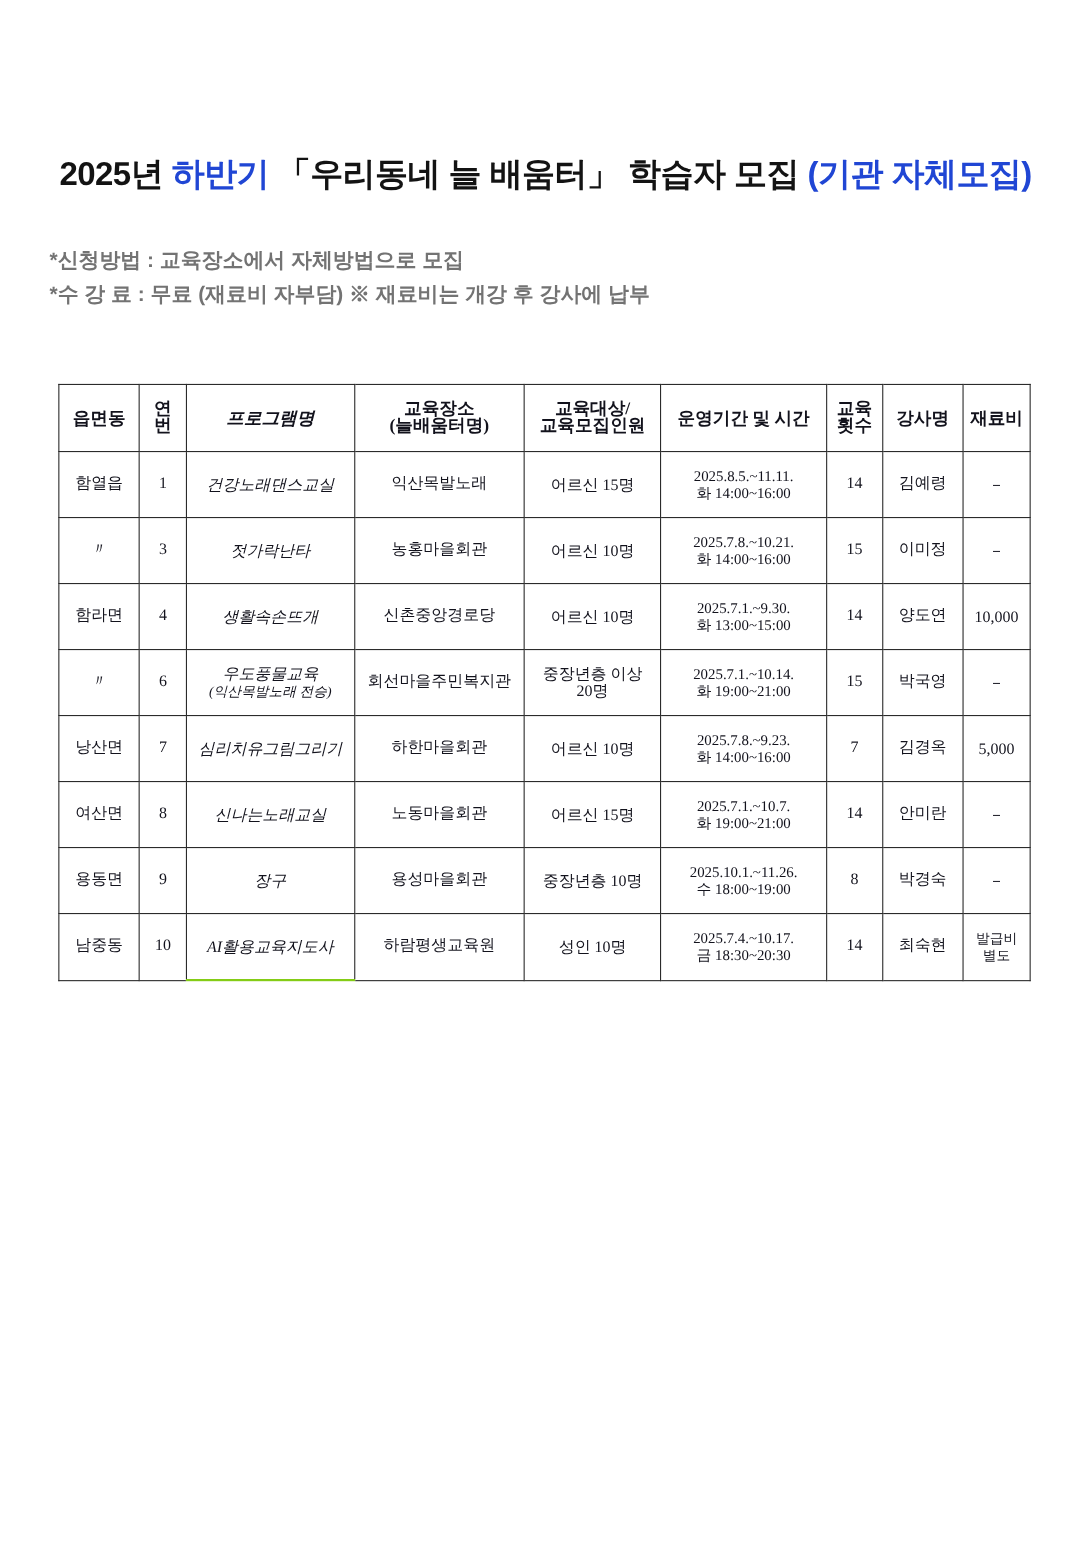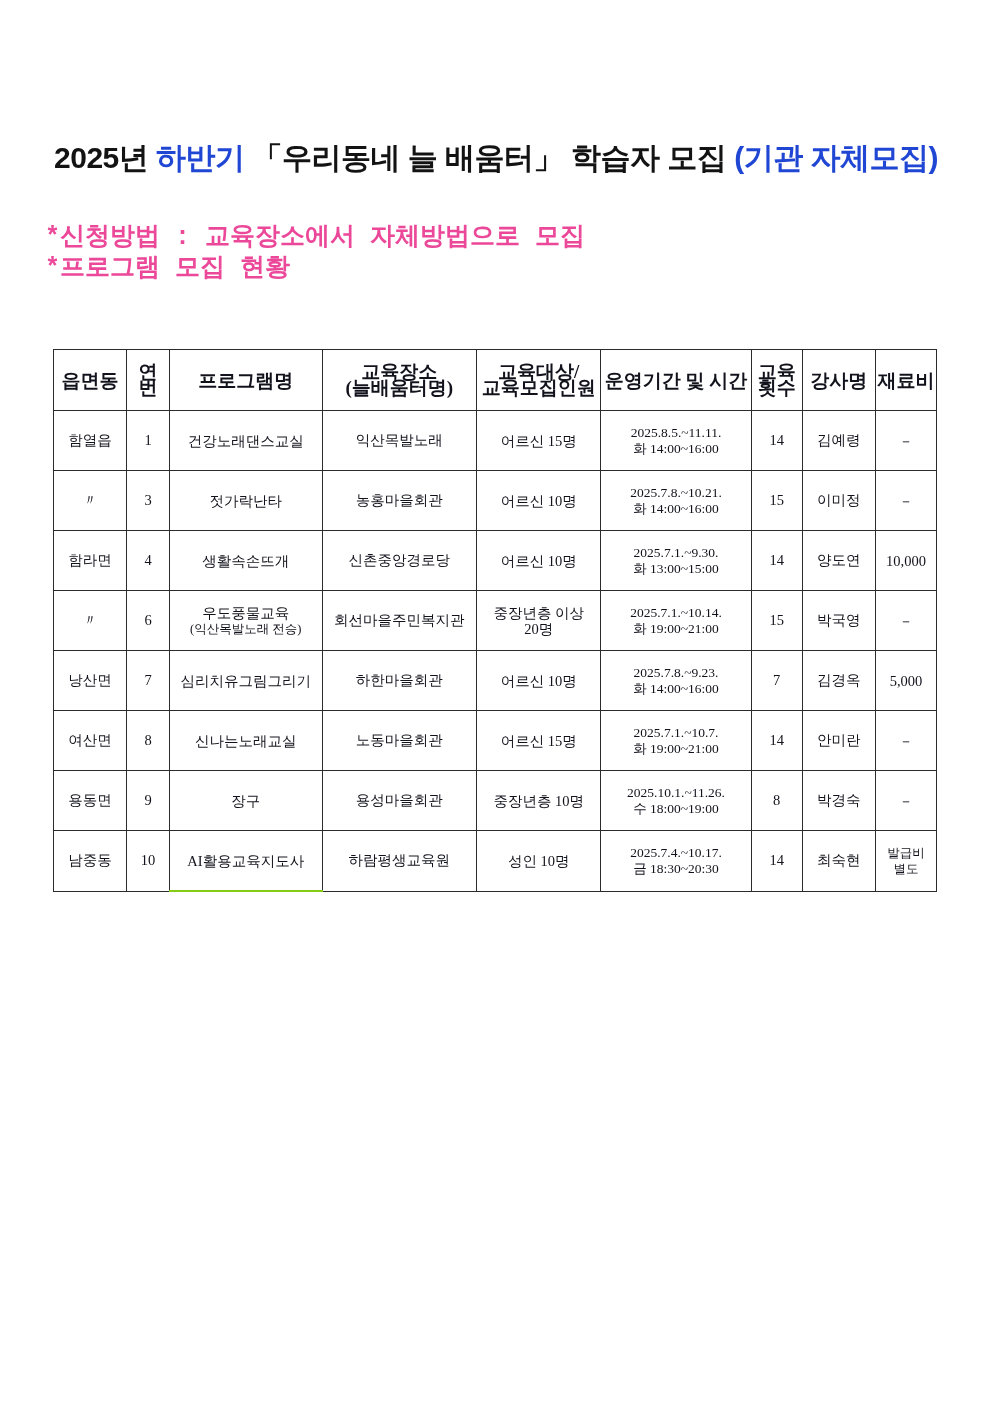--- a/index.html
+++ b/index.html
@@ -40,24 +40,24 @@
   }
   .title .hl {
     color: #2046d4;
   }
 
   
   .notes {
     position: absolute;
     top: 222px;
     left: 45px;
-    font-family: Liberation Mono, monospace;
+    font-family: Liberation Sans, sans-serif;
     font-weight: bold;
-    font-size: 25px;
-    color: #ec4899;
+    font-size: 19px;
+    color: #737373;
     line-height: 31px;
   }
   .note-line {
     white-space: nowrap;
   }
 
   
   .table-wrap {
     position: absolute;
     top: 349px;
@@ -72,21 +72,21 @@
   table.prog th,
   table.prog td {
     border: 1px solid #2b2b2b;
     text-align: center;
     vertical-align: middle;
     font-family: "Liberation Serif", serif;
     color: #12121c;
   }
   table.prog th {
     font-weight: bold;
-    font-size: 19px;
+    font-size: 16px;
     height: 58px;
     line-height: 17px;
   }
   table.prog td {
     font-size: 14.5px;
     height: 57px;
     line-height: 17px;
   }
   .c-dong  { width: 72px; }
   .c-no    { width: 42px; }
@@ -95,20 +95,21 @@
   .c-target{ width: 122px; }
   .c-period{ width: 148px; }
   .c-count { width: 50px; }
   .c-teach { width: 72px; }
   .c-fee   { width: 60px; }
 
   td.prog-cell,
   th.prog-head {
     border-left: 2px solid #22309a;
     border-right: 2px solid #22309a;
+    font-style: italic;
   }
   th.prog-head {
     border-top: 2px solid #22309a;
   }
   tr.last-row td.prog-cell {
     border-bottom: 2px solid #84cc16;
   }
   .small {
     font-size: 12.5px;
     line-height: 15px;
@@ -128,21 +129,21 @@
 <body>
 
 <div class="page">
 
   <div class="title">
     <span>2025년 </span><span class="hl">하반기 </span><span>「우리동네 늘 배움터」 학습자 모집 </span><span class="hl">(기관 자체모집)</span>
   </div>
 
   <div class="notes">
     <div class="note-line">*신청방법 : 교육장소에서 자체방법으로 모집</div>
-    <div class="note-line">*프로그램 모집 현황</div>
+    <div class="note-line">*수 강 료 : 무료 (재료비 자부담)        ※ 재료비는 개강 후 강사에 납부</div>
   </div>
 
   <div class="table-wrap">
     <table class="prog">
       <colgroup>
         <col class="c-dong">
         <col class="c-no">
         <col class="c-prog">
         <col class="c-place">
         <col class="c-target">

